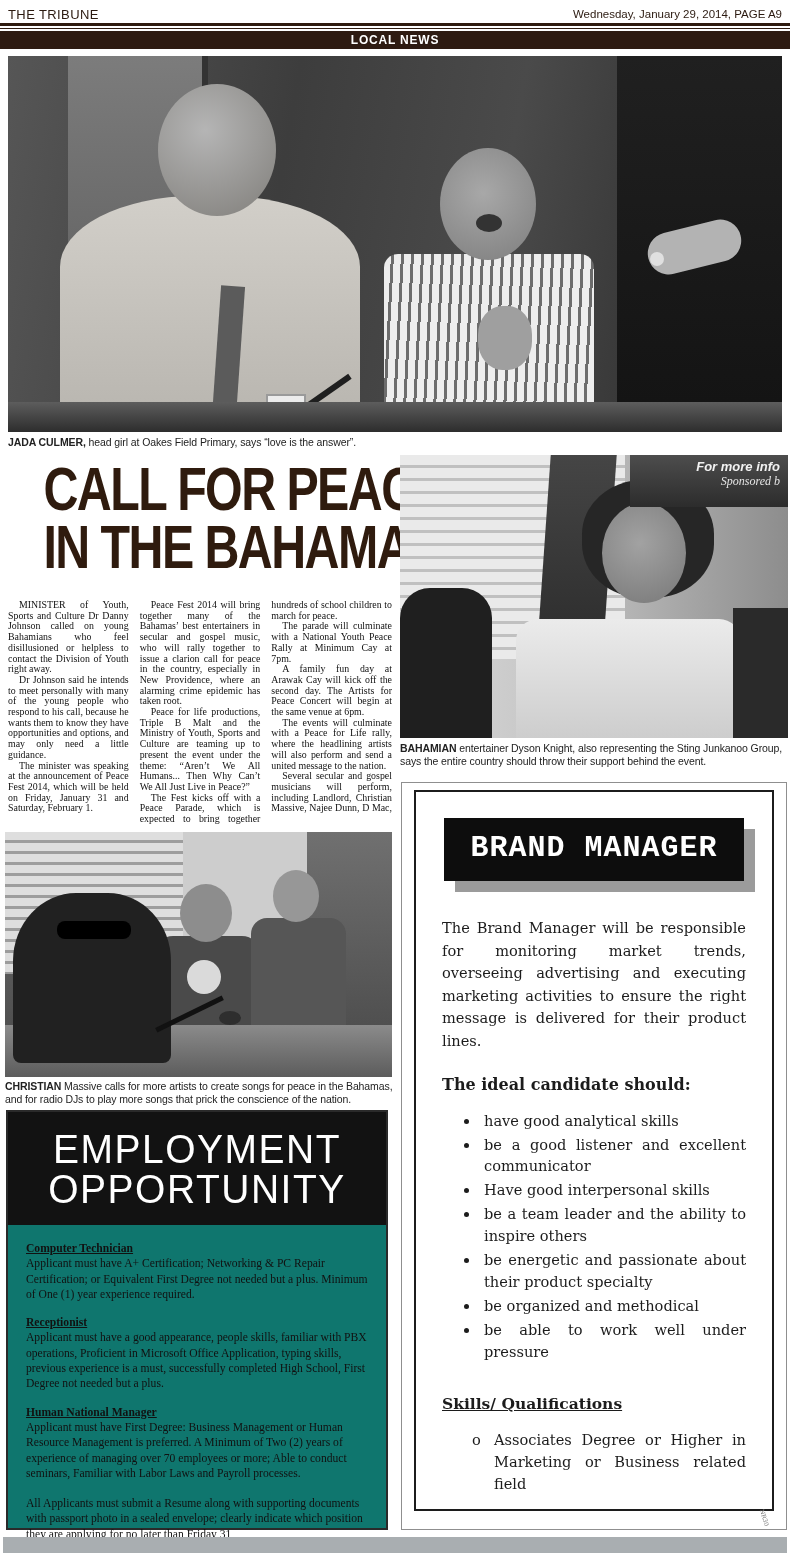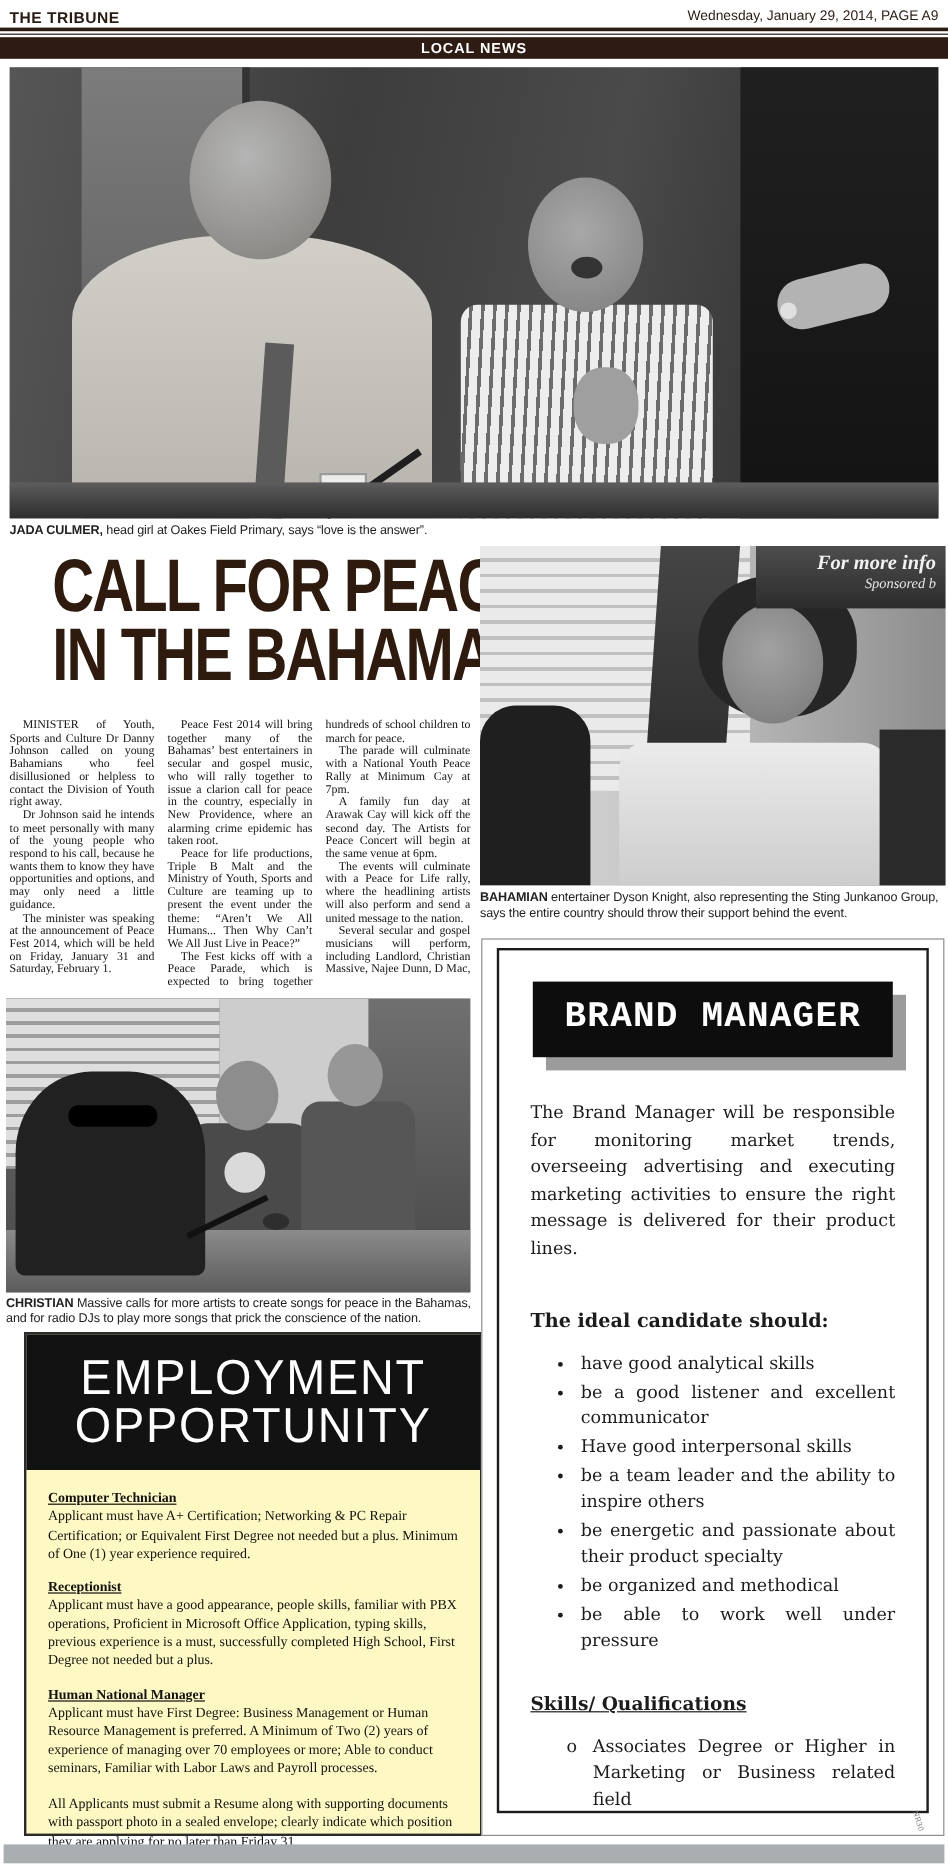--- a/index.html
+++ b/index.html
@@ -1,21 +1,21 @@
 <!DOCTYPE html>
 <html><head>
 <meta charset="utf-8">
 <style>
   * { margin:0; padding:0; box-sizing:border-box; }
   html,body { background:#ffffff; }
   body { width:790px; height:1553px; position:relative; font-family:"Liberation Sans", sans-serif; color:#1a1a1a; }
   .abs { position:absolute; }
 
   
-  .masthead { top:7px; left:8px; font-size:13px; font-weight:bold; letter-spacing:.4px; color:#2b1a10; }
+  .masthead { top:7px; left:8px; font-size:13px; font-weight:normal; letter-spacing:.4px; color:#2b1a10; }
   .dateline { top:8px; right:8px; font-size:11.5px; color:#2b1a10; }
   .rule-thick { top:23px; left:0; width:790px; height:3px; background:#2e1b10; }
   .rule-thin  { top:28px; left:0; width:790px; height:1px; background:#2e1b10; }
   .section-bar { top:31px; left:0; width:790px; height:18px; background:#2e1b12; display:flex; align-items:center; justify-content:center; }
   .section-bar span { color:#fff; font-size:12px; font-weight:bold; letter-spacing:.8px; }
 
   
   .photo { overflow:hidden; background:#444; }
   .photo-main { top:56px; left:8px; width:774px; height:376px; background:linear-gradient(100deg,#565656 0%,#3d3d3d 35%,#4a4a4a 62%,#262626 100%); }
   .pm-door { left:60px; top:0; width:140px; height:100%; background:linear-gradient(#7c7c7c,#565656); border-right:6px solid #333; }
@@ -30,21 +30,21 @@
   .pm-girl-hand { left:470px; top:250px; width:54px; height:64px; background:#9f9f9f; border-radius:45%; }
   .pm-right-figure { right:0; top:0; width:165px; height:100%; background:linear-gradient(#202020,#131313); }
   .pm-hands { right:40px; top:170px; width:95px; height:42px; background:#b3b3b3; border-radius:22px; transform:rotate(-14deg); }
   .pm-watch { right:118px; top:196px; width:14px; height:14px; background:#e0e0e0; border-radius:50%; }
   .pm-table { left:0; bottom:0; width:100%; height:30px; background:linear-gradient(#5d5d5d,#2d2d2d); }
 
   .photo-right { top:455px; left:400px; width:388px; height:283px; background:linear-gradient(90deg,#dadada 0%,#c4c4c4 42%,#8d8d8d 100%); }
   .pr-blinds { left:0; top:0; width:58%; height:72%; background:repeating-linear-gradient(180deg,#eaeaea 0 10px,#c0c0c0 10px 13px); }
   .pr-flag { left:37%; top:0; width:17%; height:68%; background:linear-gradient(#454545,#2d2d2d); transform:skewX(-4deg); }
   .pr-poster { right:0; top:0; width:158px; height:52px; background:linear-gradient(#4d4d4d,#2c2c2c); padding:4px 8px 0 0; text-align:right; }
-  .pr-poster .l1 { color:#f2f2f2; font-family:Liberation Serif, serif; font-style:italic; font-weight:bold; font-size:17px; display:block; }
+  .pr-poster .l1 { color:#f2f2f2; font-family:Liberation Sans, sans-serif; font-style:italic; font-weight:bold; font-size:13px; display:block; }
   .pr-poster .l2 { color:#e5e5e5; font-family:"Liberation Serif",serif; font-style:italic; font-size:12px; display:block; }
   .pr-dreads { left:47%; top:9%; width:132px; height:118px; background:#262626; border-radius:46%; }
   .pr-face { left:52%; top:17%; width:84px; height:100px; background:radial-gradient(circle at 45% 40%,#a2a2a2,#787878); border-radius:50%; }
   .pr-shirt { left:30%; bottom:0; width:58%; height:42%; background:linear-gradient(#ebebeb,#cdcdcd); border-radius:22px 22px 0 0; }
   .pr-left-fig { left:0; bottom:0; width:92px; height:150px; background:#1f1f1f; border-radius:30px 30px 0 0; }
   .pr-right-edge { right:0; bottom:0; width:55px; height:130px; background:#2a2a2a; }
 
   .photo-left2 { top:832px; left:5px; width:387px; height:245px; background:linear-gradient(#707070,#474747); }
   .pl-blinds { left:0; top:0; width:46%; height:58%; background:repeating-linear-gradient(180deg,#dedede 0 8px,#9d9d9d 8px 11px); }
   .pl-window { left:46%; top:0; width:32%; height:48%; background:#cdcdcd; }
@@ -73,31 +73,31 @@
   .article-cols p { text-indent:11px; }
 
   
   .brand-outer { top:782px; left:401px; width:386px; height:748px; border:1px solid #8f8f8f; background:#fff; }
   .brand-inner { position:absolute; top:7px; left:12px; right:12px; bottom:18px; border:2px solid #1c1c1c; font-family:"DejaVu Serif",serif; }
   .brand-titlebox { margin:26px auto 0; width:300px; background:#0d0d0d; box-shadow:11px 11px 0 #9b9b9b; padding:14px 6px 16px; text-align:center;font-family:Liberation Mono, monospace; }
   .brand-title { color:#fff; font-size:30px; font-weight:bold; letter-spacing:1px; line-height:1.1; }
   .brand-subtitle { color:#fff; font-size:23px; font-weight:bold; margin-top:4px; }
   .brand-body { padding:36px 26px 0; font-size:14.6px; color:#1c1c1c; }
   .brand-intro { text-align:justify; line-height:1.55; }
-  .brand-cand { font-weight:bold; font-size:16px; margin-top:38px; font-family:"DejaVu Serif",serif; }
+  .brand-cand { font-weight:bold; font-size:16px; margin-top:22px; font-family:"DejaVu Serif",serif; }
   .brand-bullets { margin:16px 0 0 38px; line-height:1.5; }
   .brand-bullets li { margin:2px 0; text-align:justify; padding-left:4px; }
   .brand-skills-h { font-weight:bold; font-size:15.5px; text-decoration:underline; margin-top:32px; }
   .brand-skills { list-style:none; margin:16px 0 0 30px; line-height:1.5; }
   .brand-skills li { position:relative; padding-left:22px; margin:3px 0; text-align:justify; }
   .brand-skills li::before { content:"o"; position:absolute; left:0; top:0; }
   .print-mark { right:-1px; bottom:-12px; font-size:6px; color:#777; transform:rotate(72deg); }
 
   
-  .emp-box { top:1110px; left:20px; width:382px; height:420px; border:2px solid #2a2a2a; background:#fef9c3; }
+  .emp-box { top:1110px; left:6px; width:382px; height:420px; border:2px solid #2a2a2a; background:#0f766e; }
   .emp-head { height:113px; background:#121212; display:flex; flex-direction:column; align-items:center; justify-content:center; }
   .emp-head div { color:#fff; font-size:39px; letter-spacing:1.5px; line-height:1.02; transform:scaleY(1.05); }
   .emp-body { padding:16px 18px 0; font-family:"Liberation Serif",serif; font-size:11.6px; line-height:1.32; color:#111; }
   .emp-intro { margin-bottom:15px; }
   .emp-job { margin-bottom:13px; }
   .emp-job-title { font-weight:bold;text-decoration:underline; }
   .emp-note { margin:15px 0; }
 
   .bottom-bar { left:3px; bottom:0; width:784px; height:16px; background:#a9aeb1; }
 </style>

